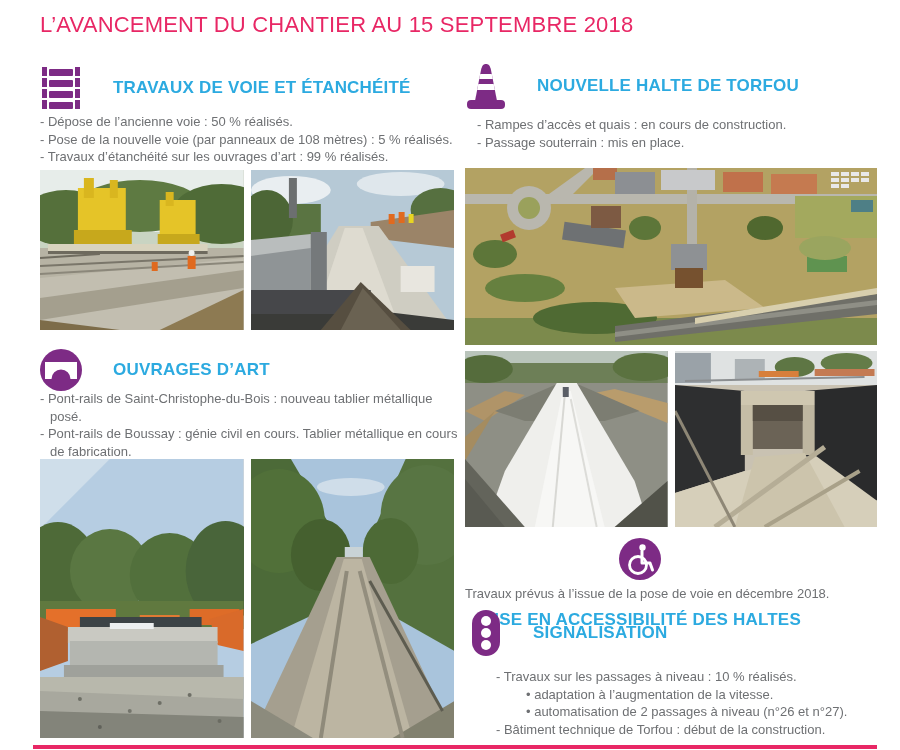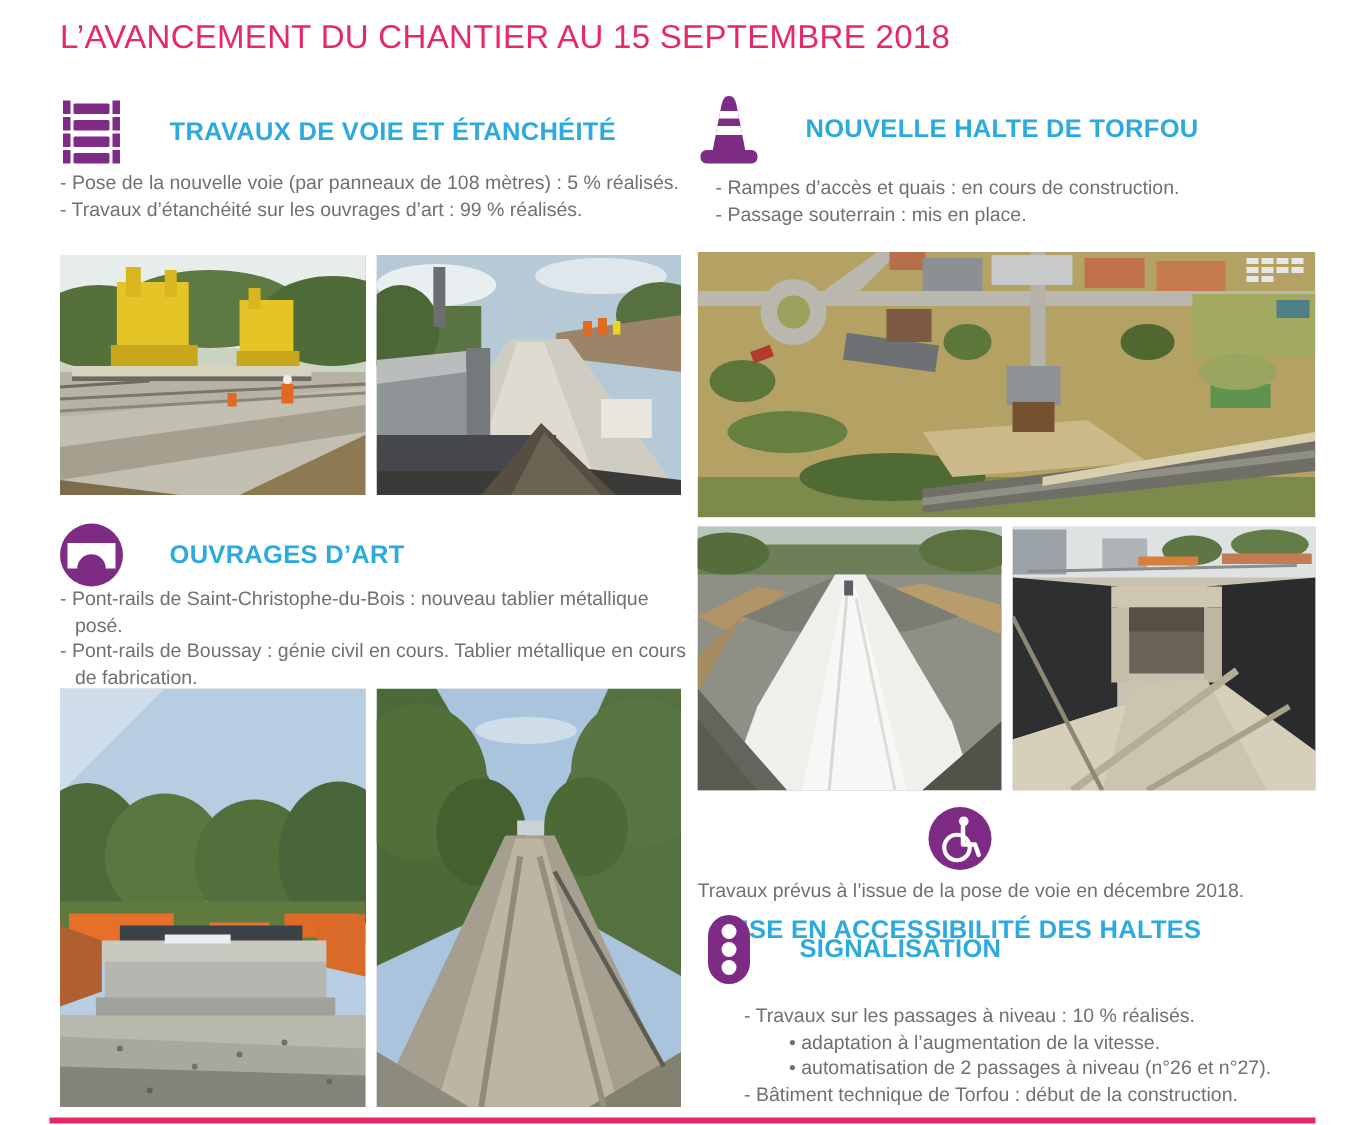--- a/index.html
+++ b/index.html
@@ -52,20 +52,21 @@
         <rect x="11" y="4" width="24" height="7" rx="1"></rect>
           <rect x="11" y="15" width="24" height="7" rx="1"></rect>
           <rect x="11" y="26" width="24" height="7" rx="1"></rect>
           <rect x="11" y="37" width="24" height="7" rx="1"></rect>
       </g>
     </svg>
   </span>
   <h2 class="sec-title">TRAVAUX DE VOIE ET ÉTANCHÉITÉ</h2>
 </div>
 <ul class="plain txt" style="left:40px;top:113px;width:420px;">
+  <li class="hang">- Dépose de l’ancienne voie : 50 % réalisés.</li>
   <li class="hang">- Pose de la nouvelle voie (par panneaux de 108 mètres) : 5 % réalisés.</li>
   <li class="hang">- Travaux d’étanchéité sur les ouvrages d’art : 99 % réalisés.</li>
 </ul>
 
 <div class="photo-row" style="left:40px;top:170px;width:414px;height:160px;">
   <div class="photo">
     <svg viewBox="0 0 204 160" preserveAspectRatio="none">
       <rect width="204" height="160" fill="#c9d4c2"></rect>
       <rect width="204" height="62" fill="#e7edea"></rect>
       <ellipse cx="26" cy="48" rx="45" ry="28" fill="#55703b"></ellipse>

